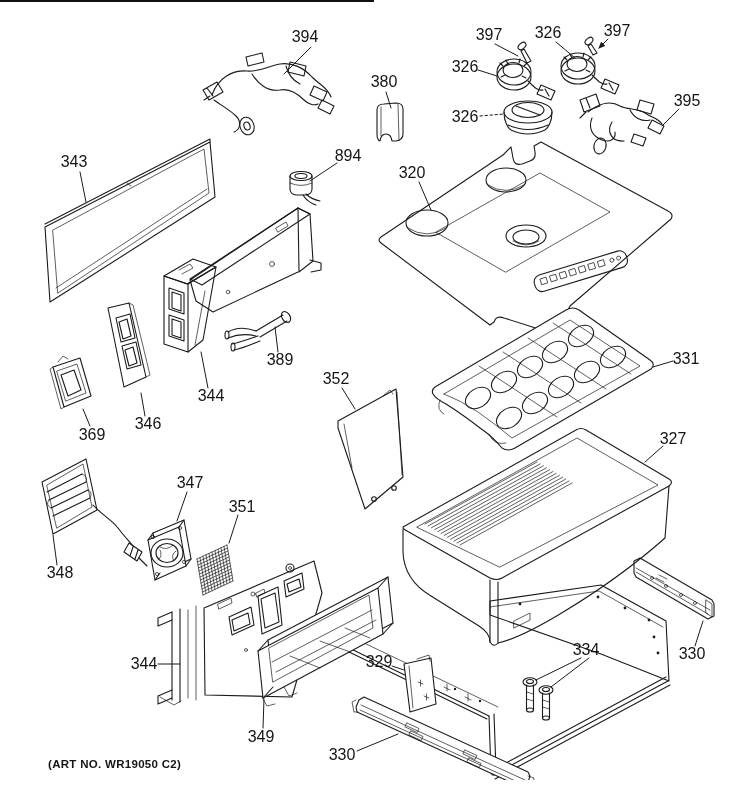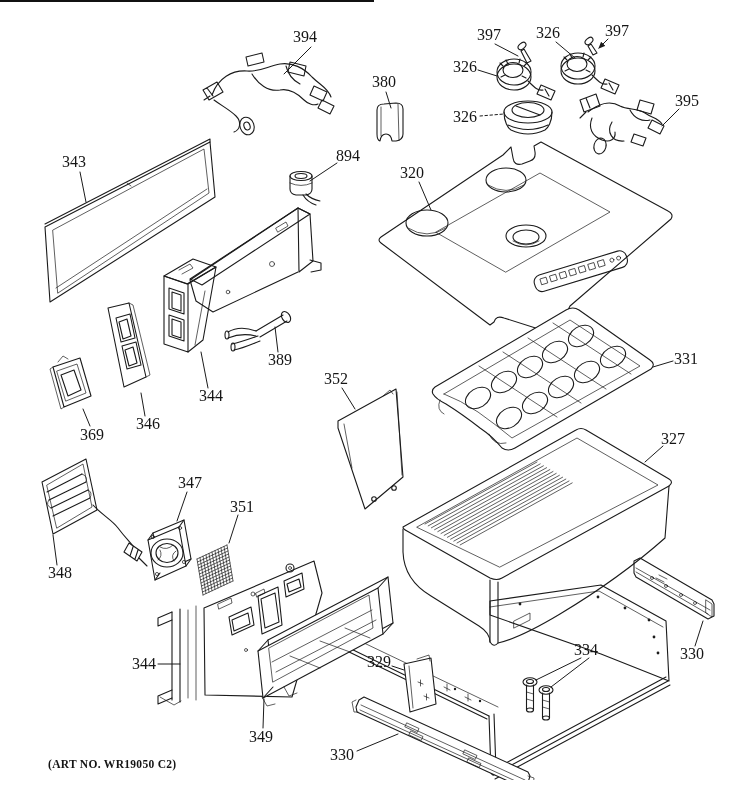--- a/index.html
+++ b/index.html
@@ -1,17 +1,17 @@
 <!DOCTYPE html>
 <html><head>
 <meta charset="utf-8">
 <style>
   html,body{margin:0;padding:0;background:#fff;}
   .stage{position:relative;width:750px;height:780px;background:#fff;overflow:hidden;
-         font-family:Liberation Serif, serif;}
+         font-family:Liberation Sans, sans-serif;}
   svg{position:absolute;left:0;top:0;}
   .ln{fill:none;stroke:#1b1b1b;stroke-width:1.1;stroke-linecap:round;stroke-linejoin:round;}
   .thin{fill:none;stroke:#1b1b1b;stroke-width:.7;stroke-linecap:round;stroke-linejoin:round;}
   .lead{fill:none;stroke:#1b1b1b;stroke-width:1;stroke-linecap:round;}
   .lbl{font-size:16px;fill:#151515;}
   .artno{font-size:11.5px;font-weight:bold;fill:#151515;letter-spacing:.3px;}
   .dot{fill:#1b1b1b;stroke:none;}
 </style>
 </head>
 <body>

